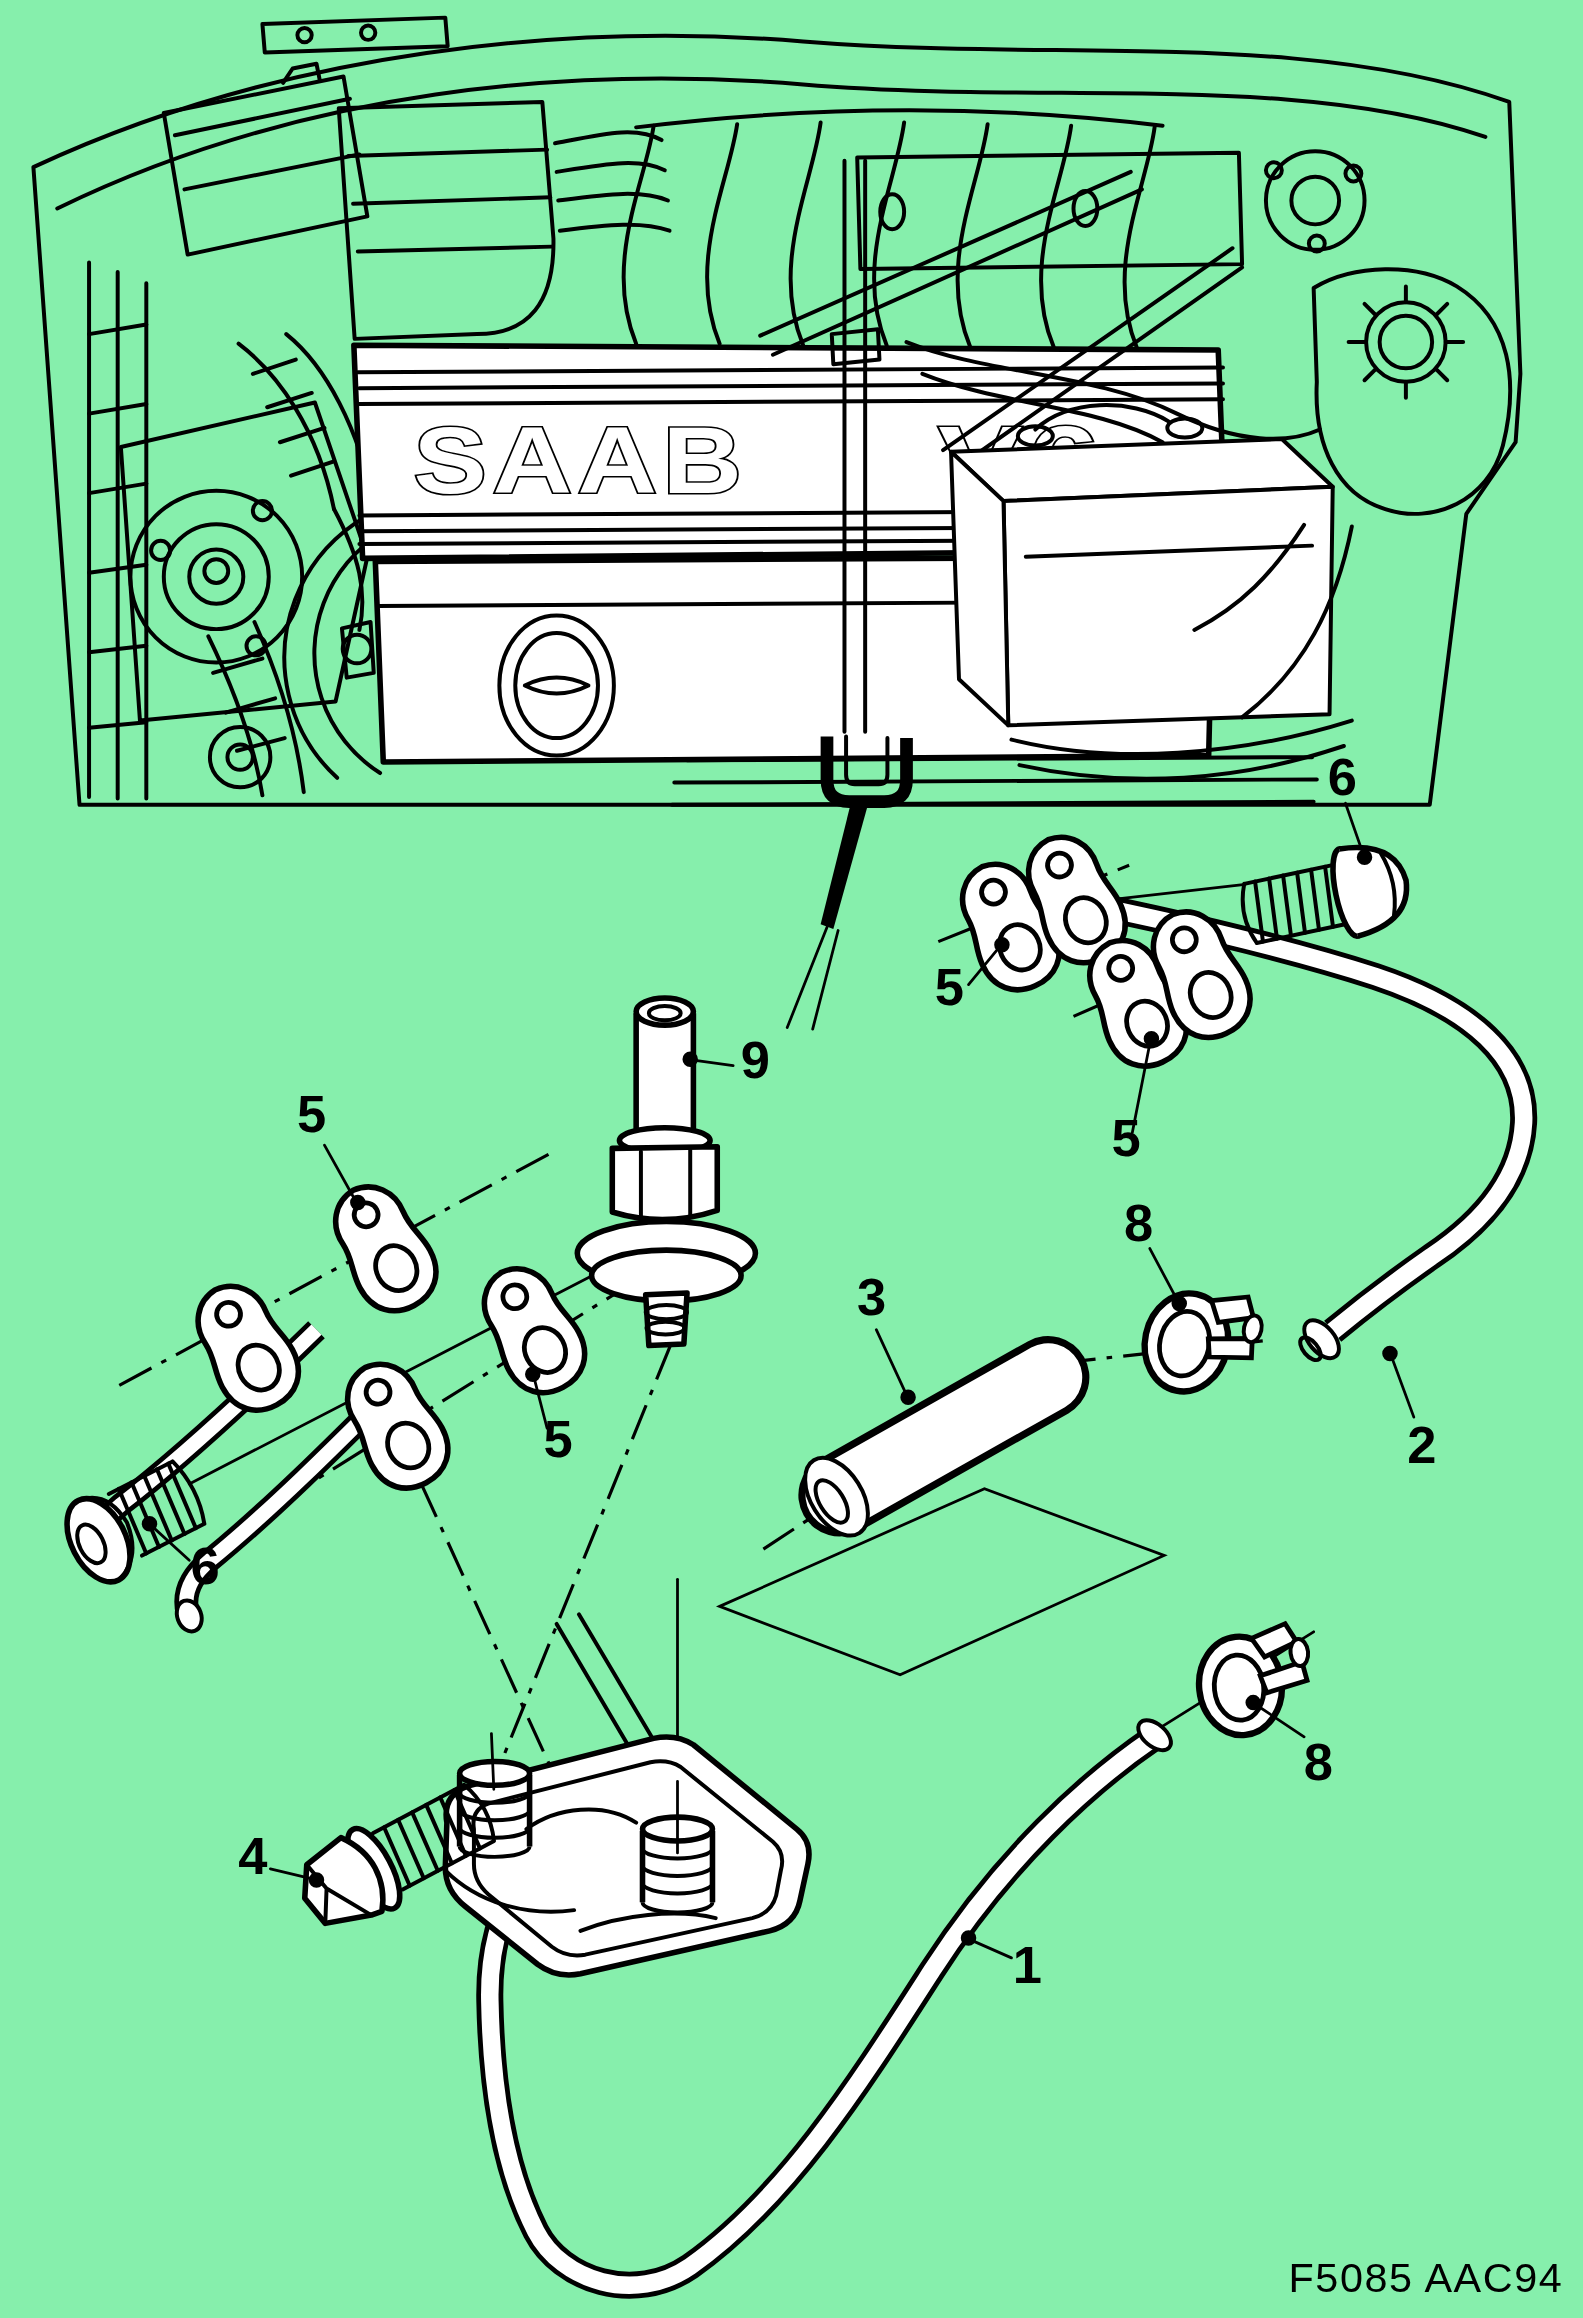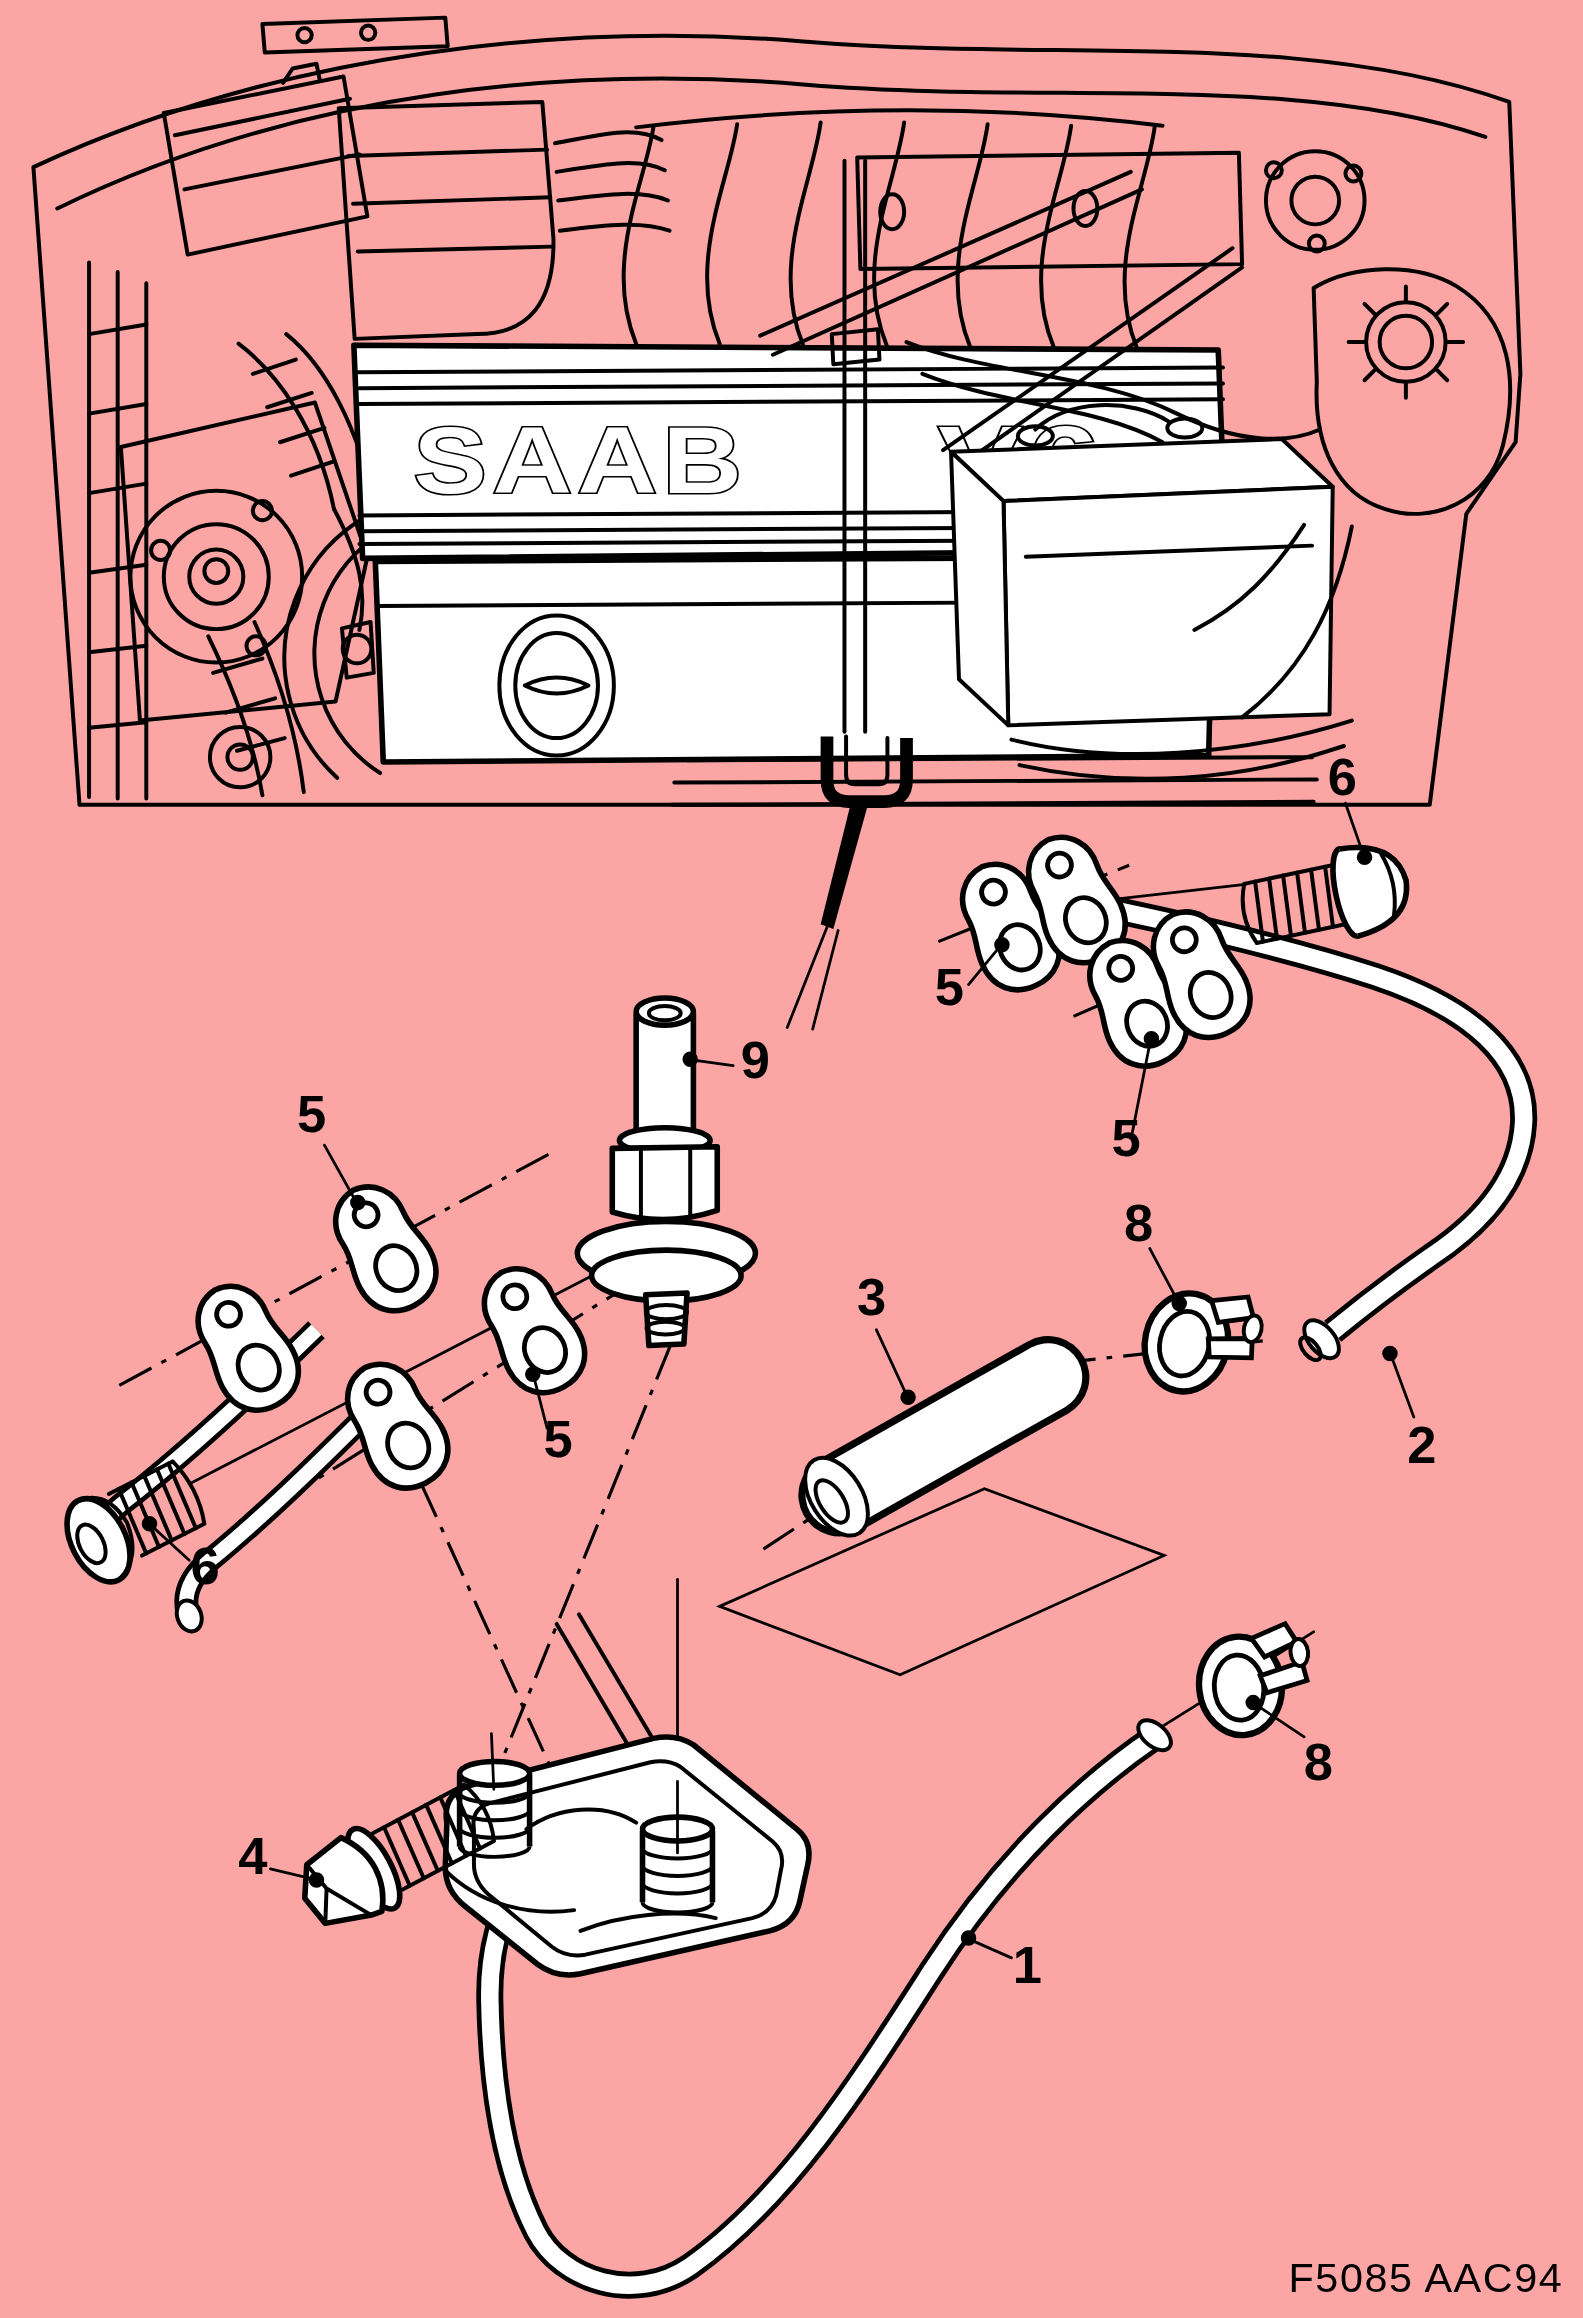--- a/index.html
+++ b/index.html
@@ -1,16 +1,16 @@
 <!DOCTYPE html>
 <html style="font-size:12.7px"><head>
 <meta charset="utf-8">
 <style>
   html,body{margin:0;padding:0;background:#fff;}
-  .page{width:1584px;height:2319px;background:#fca5a5;position:relative;overflow:hidden;}
+  .page{width:1584px;height:2319px;background:#86efac;position:relative;overflow:hidden;}
   svg{display:block;}
   .num{font:bold 66px "Liberation Sans", sans-serif;fill:#000;stroke:none;}
   .code{font:52px "Liberation Sans", sans-serif;fill:#000;stroke:none;letter-spacing:2px;}
   .badge{font:bold 118px "Liberation Sans", sans-serif;fill:#fff;stroke:#000;stroke-width:4px;paint-order:stroke;letter-spacing:6px;}
   .ln{stroke:#000;fill:none;stroke-width:5;stroke-linecap:round;stroke-linejoin:round;}
   .thin{stroke:#000;fill:none;stroke-width:3.5;stroke-linecap:round;}
   .dashdot{stroke:#000;fill:none;stroke-width:4;stroke-dasharray:46 14 7 14;stroke-linecap:butt;}
   .tubeo{stroke:#000;fill:none;stroke-width:34;stroke-linecap:butt;}
   .tubei{stroke:#fff;fill:none;stroke-width:22;stroke-linecap:butt;}
   .to2{stroke:#000;fill:none;stroke-width:30;stroke-linecap:butt;}

